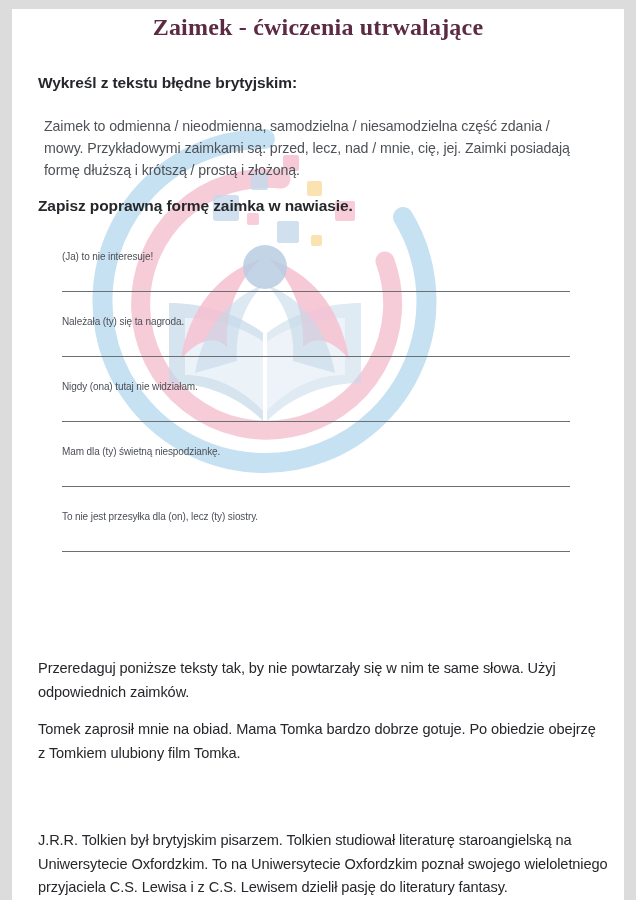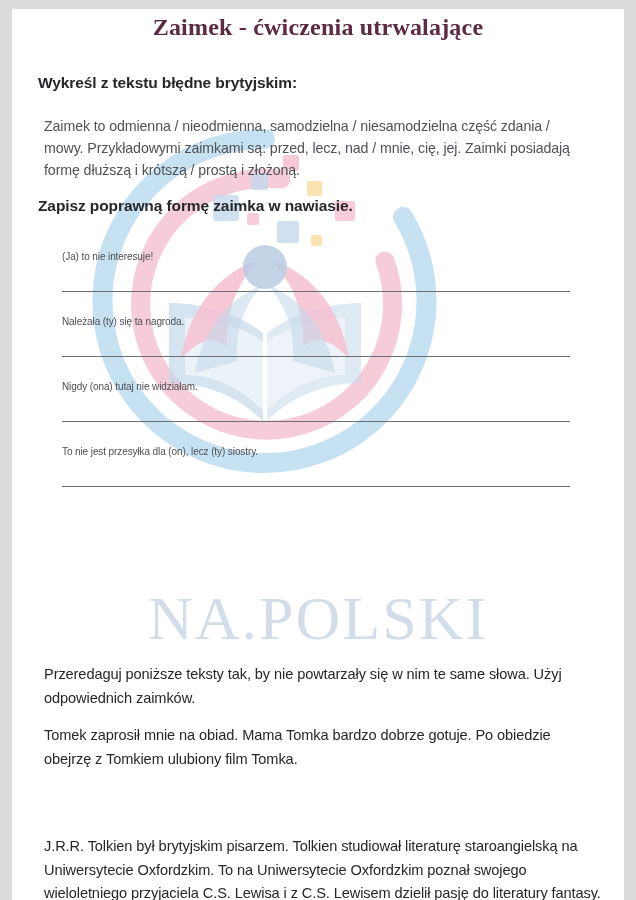--- a/index.html
+++ b/index.html
@@ -85,21 +85,21 @@
 
   .body-text {
     margin: 6px;
     font-size: 14.2px;
     color: #4e5257;
     line-height: 1.55;
     letter-spacing: -0.1px;
   }
 
   .para-dark {
-    margin: 6px;
+    margin: 0;
     font-size: 14.6px;
     color: #25272b;
     line-height: 1.62;
     letter-spacing: -0.1px;
   }
 
   .block { position: absolute; }
 
   #h1-wykresl { left: 26px; top: 65px; }
   #p-intro    { left: 26px; top: 100px; width: 560px; }
@@ -165,21 +165,20 @@
       <rect x="128" y="74" width="26" height="26" rx="3" fill="#c5d8ea" opacity="0.8"></rect>
       <rect x="166" y="52" width="17" height="17" rx="2" fill="#c5d8ea" opacity="0.85"></rect>
       <rect x="198" y="34" width="16" height="16" rx="2" fill="#f6bfd0" opacity="0.85"></rect>
       <rect x="222" y="60" width="15" height="15" rx="2" fill="#fbe0a8" opacity="0.9"></rect>
       <rect x="250" y="80" width="20" height="20" rx="2" fill="#f6bfd0" opacity="0.8"></rect>
       <rect x="162" y="92" width="12" height="12" rx="2" fill="#f6bfd0" opacity="0.8"></rect>
       <rect x="192" y="100" width="22" height="22" rx="2" fill="#c5d8ea" opacity="0.8"></rect>
       <rect x="226" y="114" width="11" height="11" rx="2" fill="#fbe0a8" opacity="0.9"></rect>
     </svg>
 
-    <div id="wm-word">NA.POLSKI</div>
   </div>
 
   <div id="content">
 
     <h1 class="title">Zaimek - ćwiczenia utrwalające</h1>
 
     <div class="block" id="h1-wykresl">
       <p class="heading">Wykreśl z tekstu błędne brytyjskim:</p>
     </div>
 
@@ -198,20 +197,24 @@
       </div>
       <div class="ex-item">
         <p class="ex-text">Należała (ty) się ta nagroda.</p>
         <div class="ex-line"></div>
       </div>
       <div class="ex-item">
         <p class="ex-text">Nigdy (ona) tutaj nie widziałam.</p>
         <div class="ex-line"></div>
       </div>
       <div class="ex-item">
+        <p class="ex-text">Mam dla (ty) świetną niespodziankę.</p>
+        <div class="ex-line"></div>
+      </div>
+      <div class="ex-item">
         <p class="ex-text">To nie jest przesyłka dla (on), lecz (ty) siostry.</p>
         <div class="ex-line"></div>
       </div>
     </div>
 
     <div class="block" id="h3-przeredaguj">
       <p class="para-dark">Przeredaguj poniższe teksty tak, by nie powtarzały się w nim te same słowa. Użyj odpowiednich zaimków.</p>
     </div>
 
     <div class="block" id="p-tomek">

